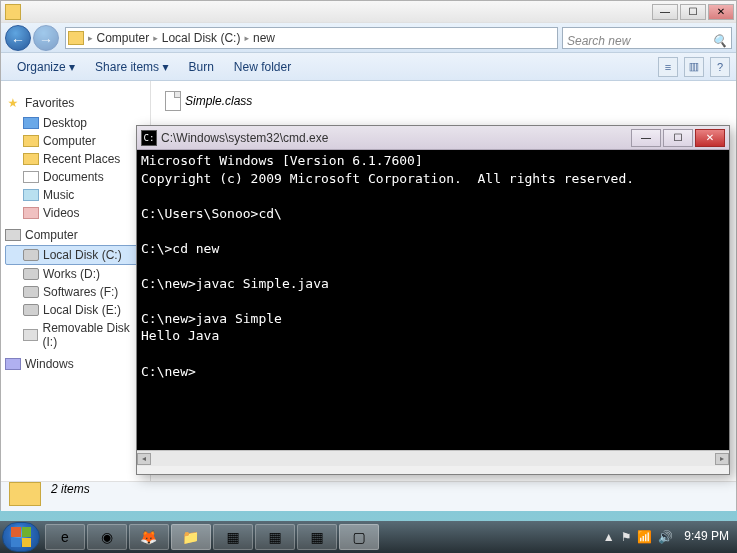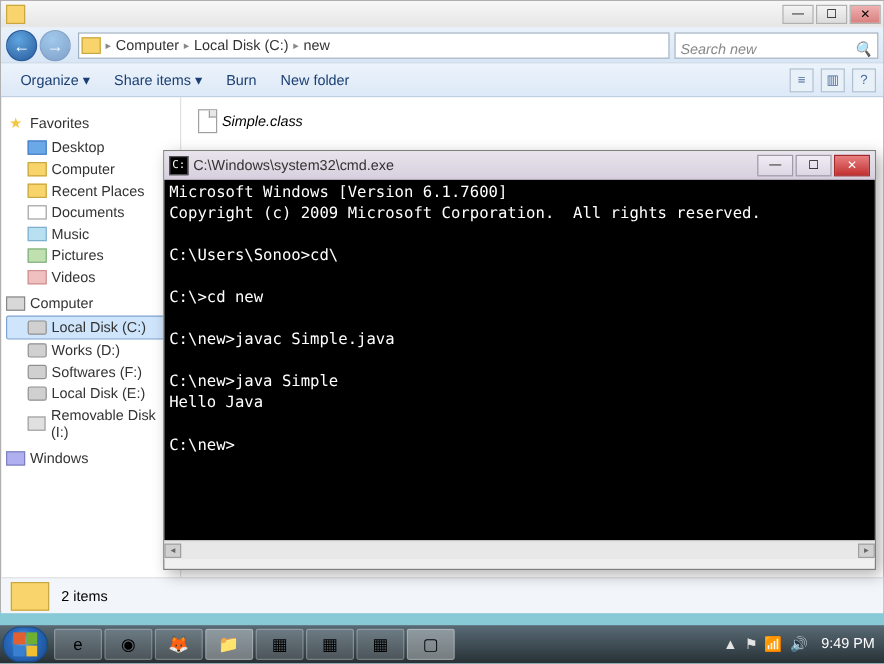--- a/index.html
+++ b/index.html
@@ -52,21 +52,21 @@
 .ic-usb { background:#e0e0e0; border:1px solid #a0a0a0; }
 .ic-lib { background:#d0e5f5; border:1px solid #90b8d8; }
 .ic-comp { background:#d8d8d8; border:1px solid #888; }
 
 .content { flex:1; padding:10px 14px; position:relative; }
 .file { display:inline-flex; align-items:center; margin-right:70px;font-style:italic; }
 .file-ic { width:16px; height:20px; background:#fff; border:1px solid #a0a0a0; margin-right:4px; position:relative; }
 .file-ic::after { content:""; position:absolute; top:0; right:0; width:5px; height:5px; background:#e8e8e8; border-left:1px solid #a0a0a0; border-bottom:1px solid #a0a0a0; }
 
 
-.statusbar { height:30px; border-top:1px solid #e0e0e0; display:flex; align-items:center; padding:0 8px; background:#f2f6fa; }
+.statusbar { height:30px; border-top:1px solid #e0e0e0; display:flex; align-items:flex-start; padding:0 8px; background:#f2f6fa;font-style:italic; }
 .status-ic { width:32px; height:24px; background:#f9d36b; border:1px solid #c9a840; margin-right:10px; }
 
 
 .cmd { position:absolute; left:136px; top:125px; width:594px; height:350px; background:#f0f0f0; border:1px solid #808080; box-shadow:4px 4px 12px rgba(0,0,0,.3); }
 .cmd-title { height:24px; background:linear-gradient(180deg,#e8e4ec,#d7cfde); display:flex; align-items:center; padding:0 4px; border-bottom:1px solid #b0a8b8; }
 .cmd-title .ic { width:16px; height:16px; background:#000; border:1px solid #555; margin-right:4px; display:flex; align-items:center; justify-content:center; color:#fff; font-size:9px; font-family:monospace; }
 .cmd-title .t { flex:1; color:#333; }
 .cmd-winbtns { display:flex; }
 .cmd-btn { width:30px; height:18px; border:1px solid #a09aa8; margin-left:2px; display:flex; align-items:center; justify-content:center; background:linear-gradient(180deg,#f0ecf4,#ddd5e4); font-size:10px; }
 .cmd-btn.close { background:linear-gradient(180deg,#e88080,#c23030); color:#fff; border-color:#a02828; }
@@ -153,24 +153,20 @@
 
       <div class="nav-item">
           <span class="nav-ic ic-doc"></span>
           <span>Documents</span>
         </div>
       <div class="nav-item">
           <span class="nav-ic ic-music"></span>
           <span>Music</span>
         </div>
       <div class="nav-item">
-          <span class="nav-ic ic-pic"></span>
-          <span>Pictures</span>
-        </div>
-      <div class="nav-item">
           <span class="nav-ic ic-vid"></span>
           <span>Videos</span>
         </div>
 
       <div class="nav-header">
           <span class="nav-ic ic-comp"></span>
           <span>Computer</span>
         </div>
       <div class="nav-item selected">
           <span class="nav-ic ic-disk"></span>

